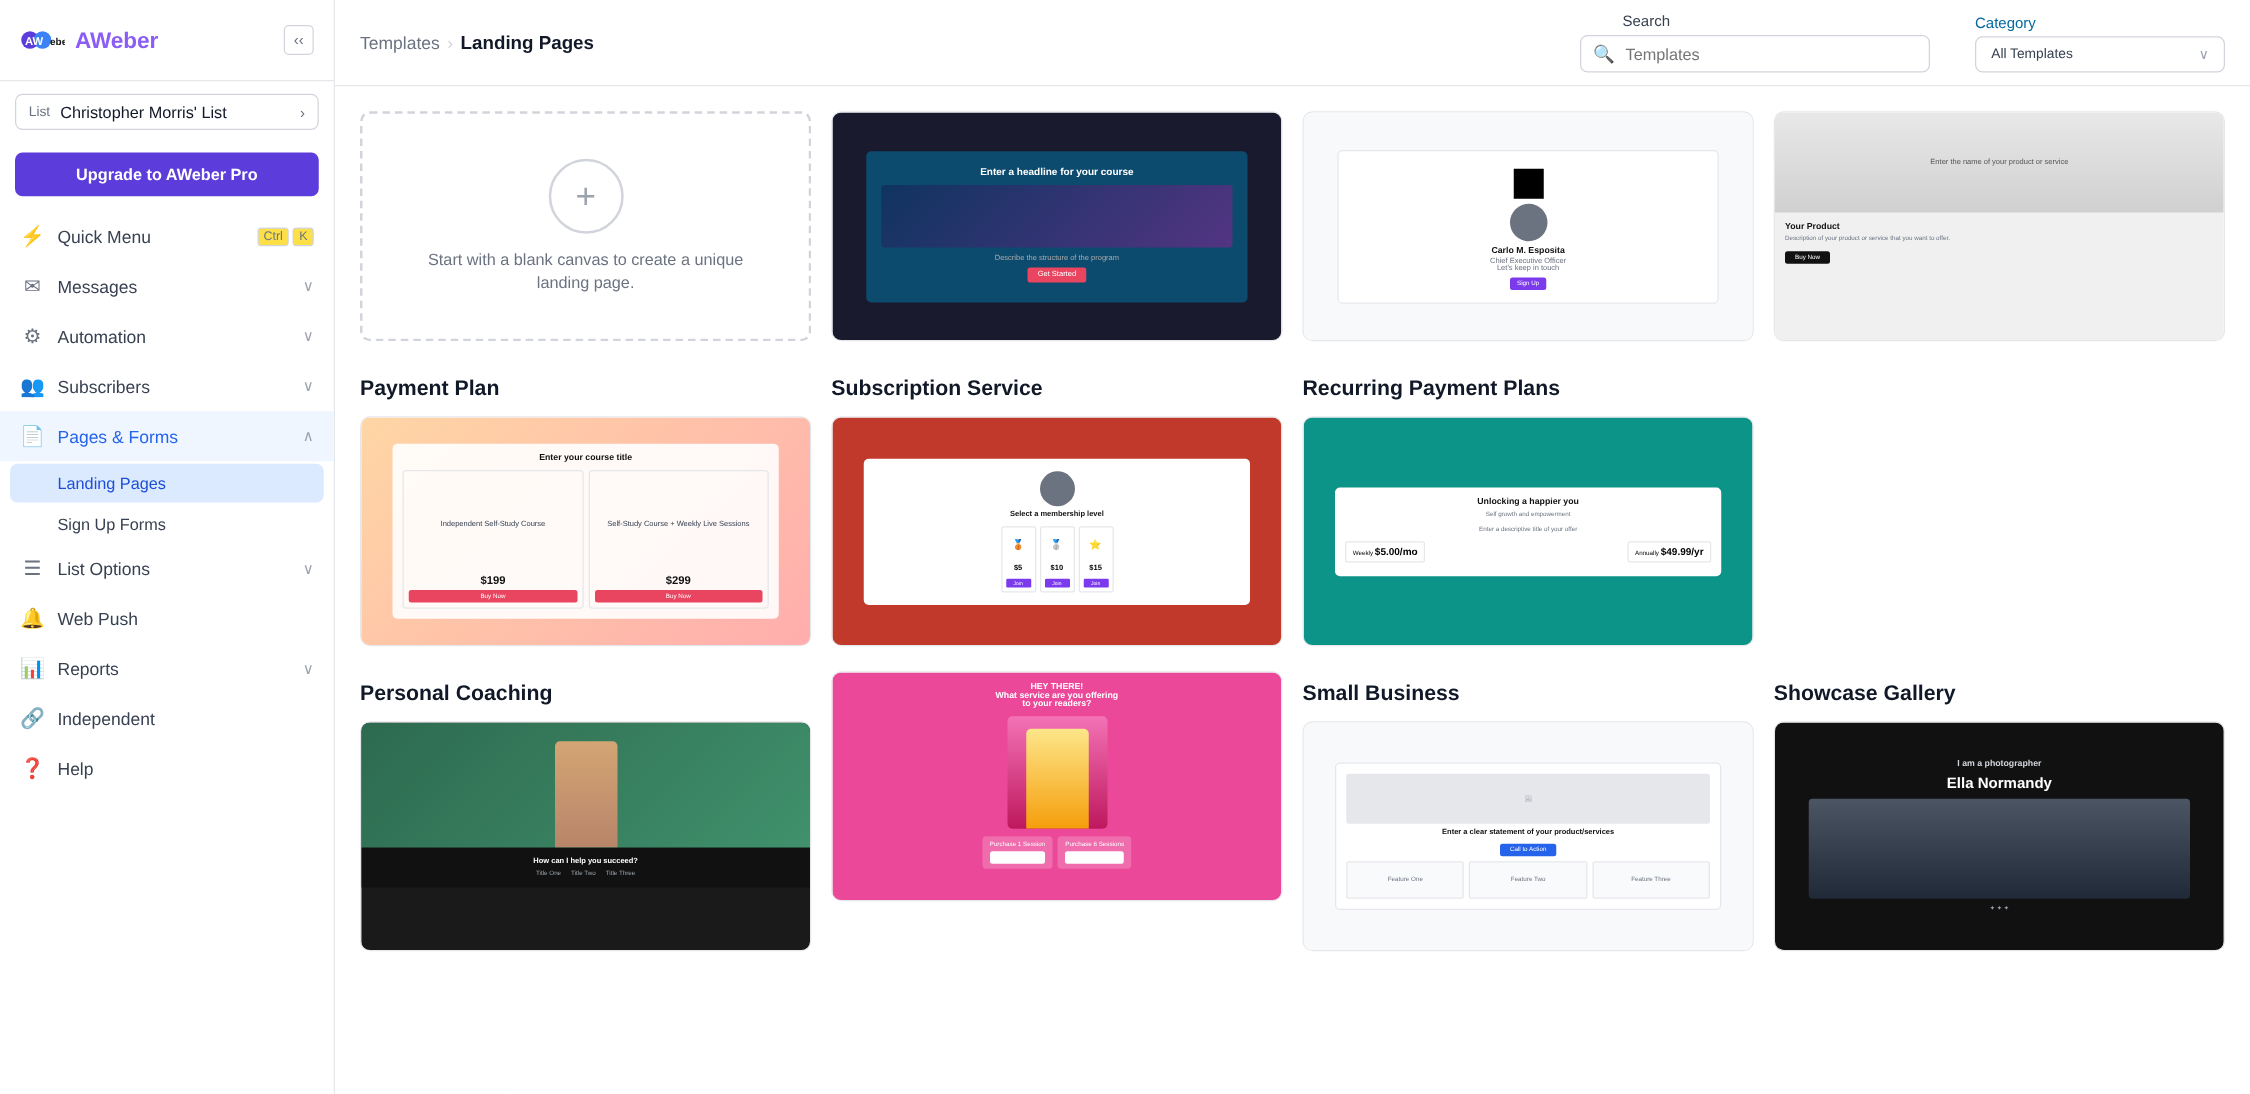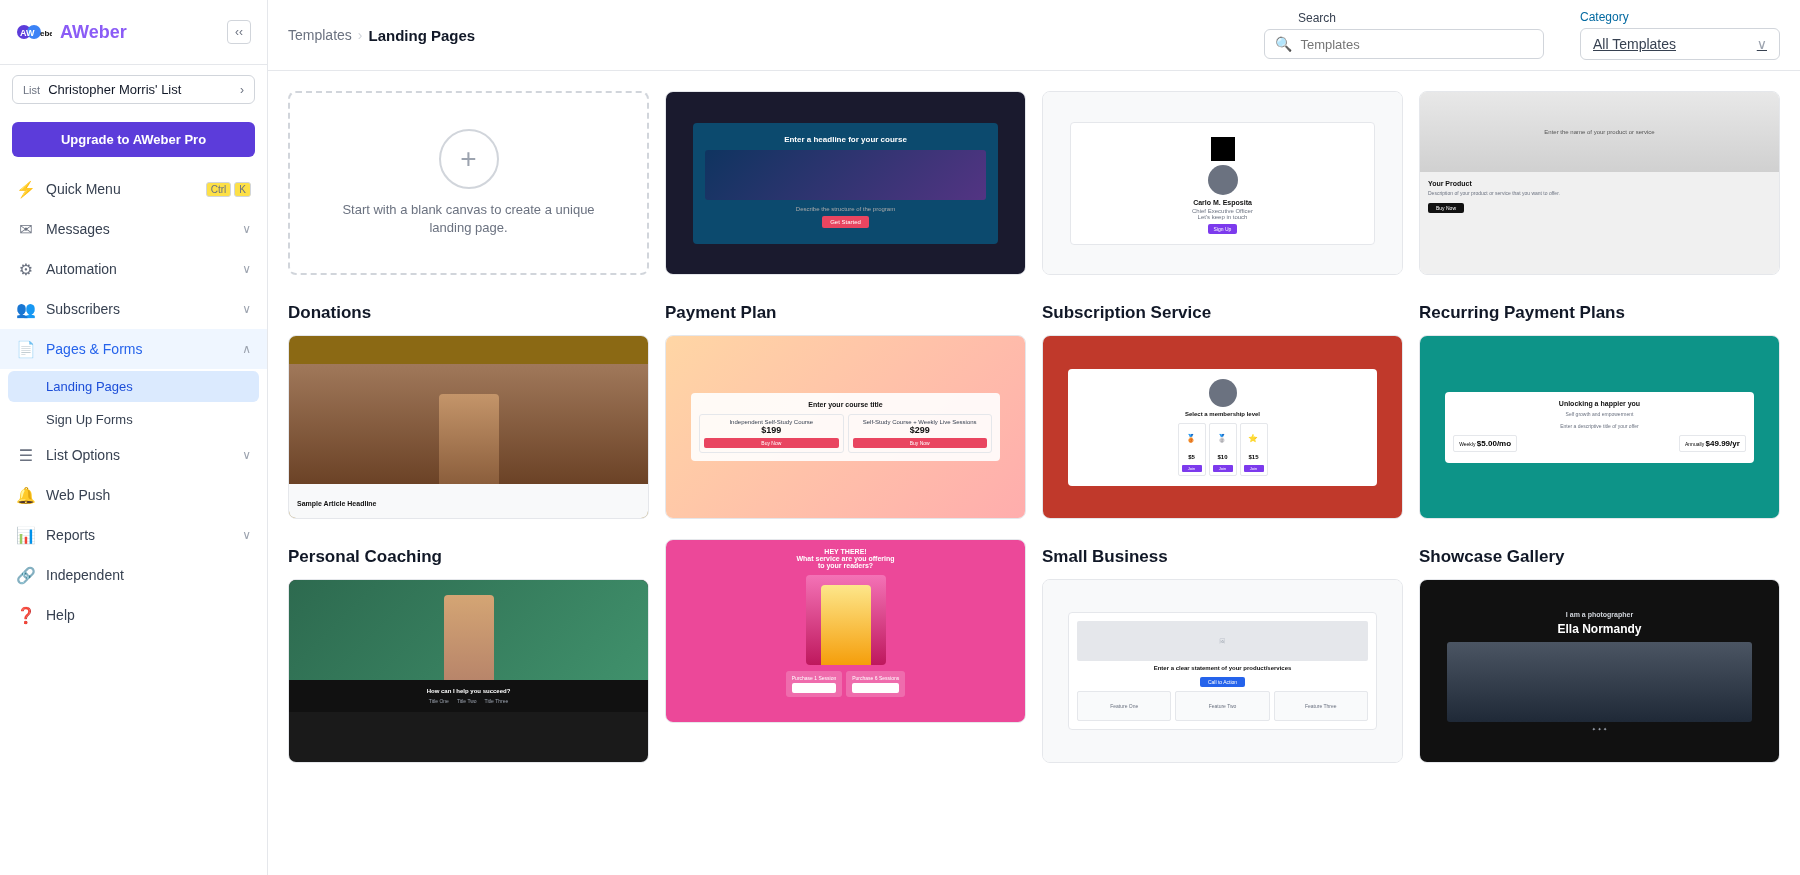--- a/index.html
+++ b/index.html
@@ -125,25 +125,24 @@
     .category-label { font-size: 12px; color: #0369a1; font-weight: 500; }
     .category-select {
       display: flex;
       align-items: center;
       border: 1px solid #d1d5db;
       border-radius: 6px;
       padding: 7px 12px;
       gap: 4px;
       width: 200px;
       cursor: pointer;
-      font-size: 14px;
+      font-size: 11px;
       color: #374151;
       background: #fff;
       justify-content: space-between;
-      text-decoration: underline;
     }
 
     
     .template-grid-container {
       flex: 1;
       overflow-y: auto;
       padding: 20px;
     }
     .template-card {
       border: 1px solid #e5e7eb;
@@ -208,21 +207,21 @@
     .tmpl-donations .don-person { position: absolute; bottom: 0; left: 50%; transform: translateX(-50%); width: 60px; height: 90px; background: linear-gradient(180deg, #c4956a, #8b5e3c); border-radius: 4px 4px 0 0; }
     .tmpl-donations .don-text { padding: 8px; width: 100%; background: #f8f9fa; }
     .tmpl-donations .don-title { font-size: 7px; font-weight: 600; color: #111; }
 
     
     .tmpl-payment { background: linear-gradient(135deg, #ffd6a5, #ffadad); display: flex; align-items: center; justify-content: center; padding: 8px; }
     .tmpl-payment-inner { background: rgba(255,255,255,0.9); border-radius: 4px; padding: 8px; width: 90%; }
     .tmpl-payment h4 { font-size: 7px; text-align: center; color: #111; margin-bottom: 6px; }
     .tmpl-payment .plans { display: flex; gap: 4px; }
     .tmpl-payment .plan { flex: 1; border: 1px solid #e5e7eb; border-radius: 3px; padding: 4px; text-align: center; }
-    .tmpl-payment .plan span { font-size: 6px; color: #374151; display: block; }
+    .tmpl-payment .plan span { font-size: 6px; color: #374151; display: block; margin-top: 36px; }
     .tmpl-payment .plan .price { font-size: 9px; font-weight: 700; color: #111; }
     .tmpl-payment .plan .btn { background: #e94560; color: #fff; font-size: 5px; padding: 2px 4px; border-radius: 2px; margin-top: 3px; display: block; }
 
     
     .tmpl-subscription { background: #c0392b; display: flex; flex-direction: column; align-items: center; justify-content: center; padding: 8px; }
     .tmpl-subscription-inner { background: #fff; border-radius: 4px; padding: 10px; width: 90%; }
     .tmpl-subscription .avatar { width: 28px; height: 28px; border-radius: 50%; background: #6b7280; margin: 0 auto 4px; }
     .tmpl-subscription h4 { font-size: 6px; text-align: center; color: #111; margin-bottom: 6px; }
     .tmpl-subscription .tiers { display: flex; gap: 3px; justify-content: center; margin-top: 4px; }
     .tmpl-subscription .tier { text-align: center; padding: 3px; border: 1px solid #e5e7eb; border-radius: 2px; width: 28px; }
@@ -450,33 +449,20 @@
           <div class="prod-content">
             <h4>Your Product</h4>
             <p>Description of your product or service that you want to offer.</p>
             <span class="btn-blk">Buy Now</span>
           </div>
         </div>
       </div>
     </div>
 
     <div class="grid-4">
-      <div>
-        <div class="section-label">Donations</div>
-        <div class="template-card">
-          <div class="tmpl-bg tmpl-donations">
-            <div class="don-img">
-              <div class="don-person"></div>
-            </div>
-            <div class="don-text">
-              <span class="don-title">Sample Article Headline</span>
-            </div>
-          </div>
-        </div>
-      </div>
 
       <div>
         <div class="section-label">Payment Plan</div>
         <div class="template-card">
           <div class="tmpl-bg tmpl-payment">
             <div class="tmpl-payment-inner">
               <h4>Enter your course title</h4>
               <div class="plans">
                 <div class="plan">
                   <span>Independent Self-Study Course</span>

